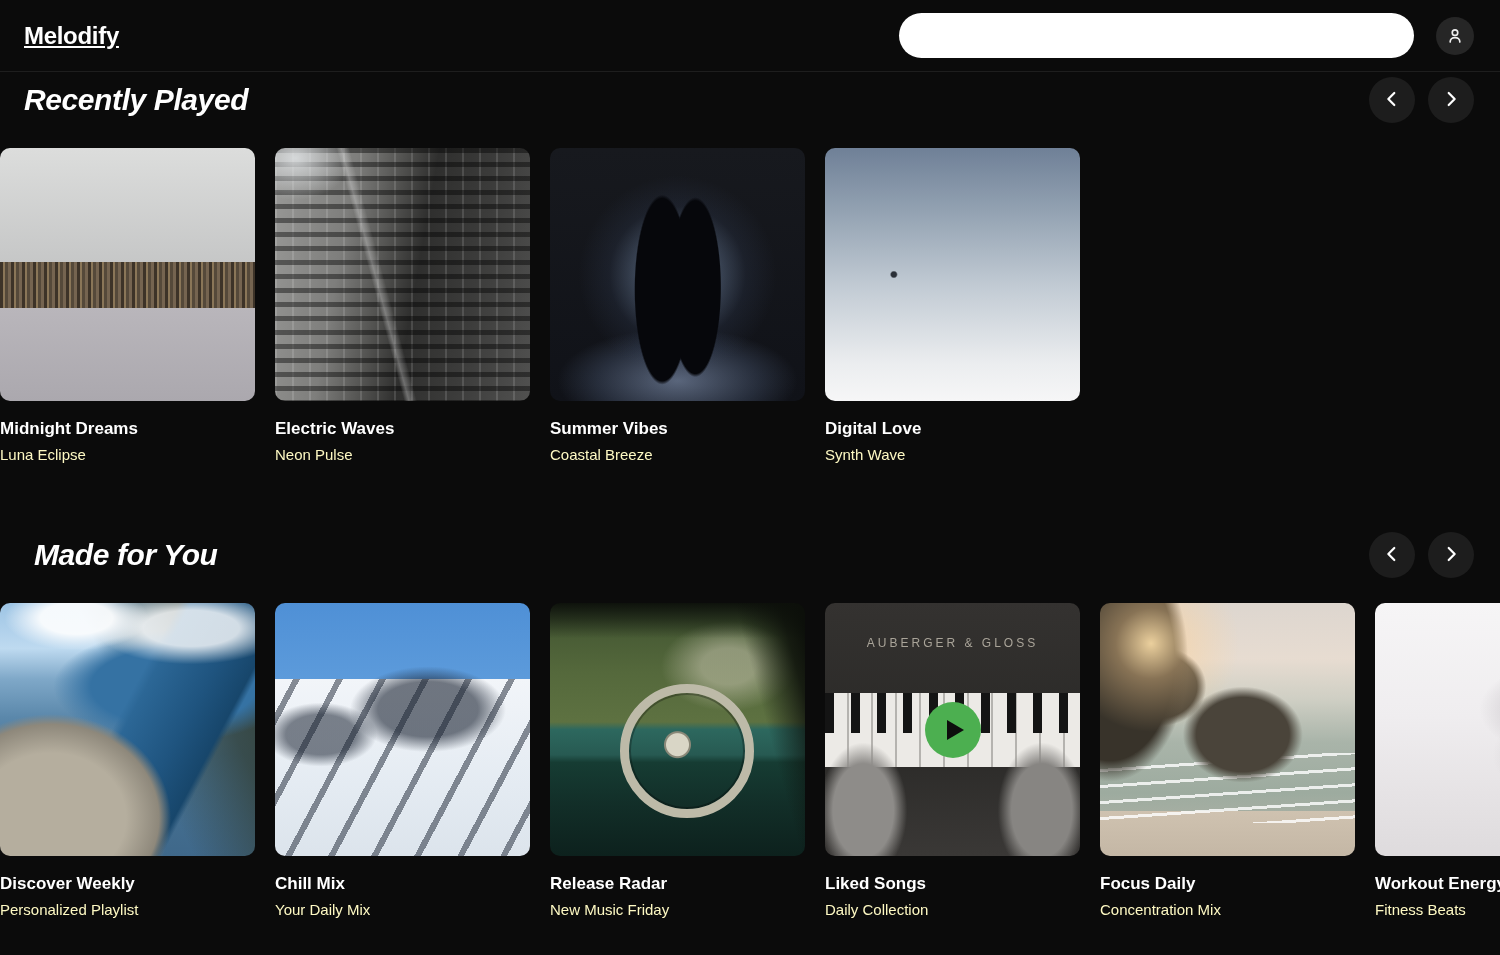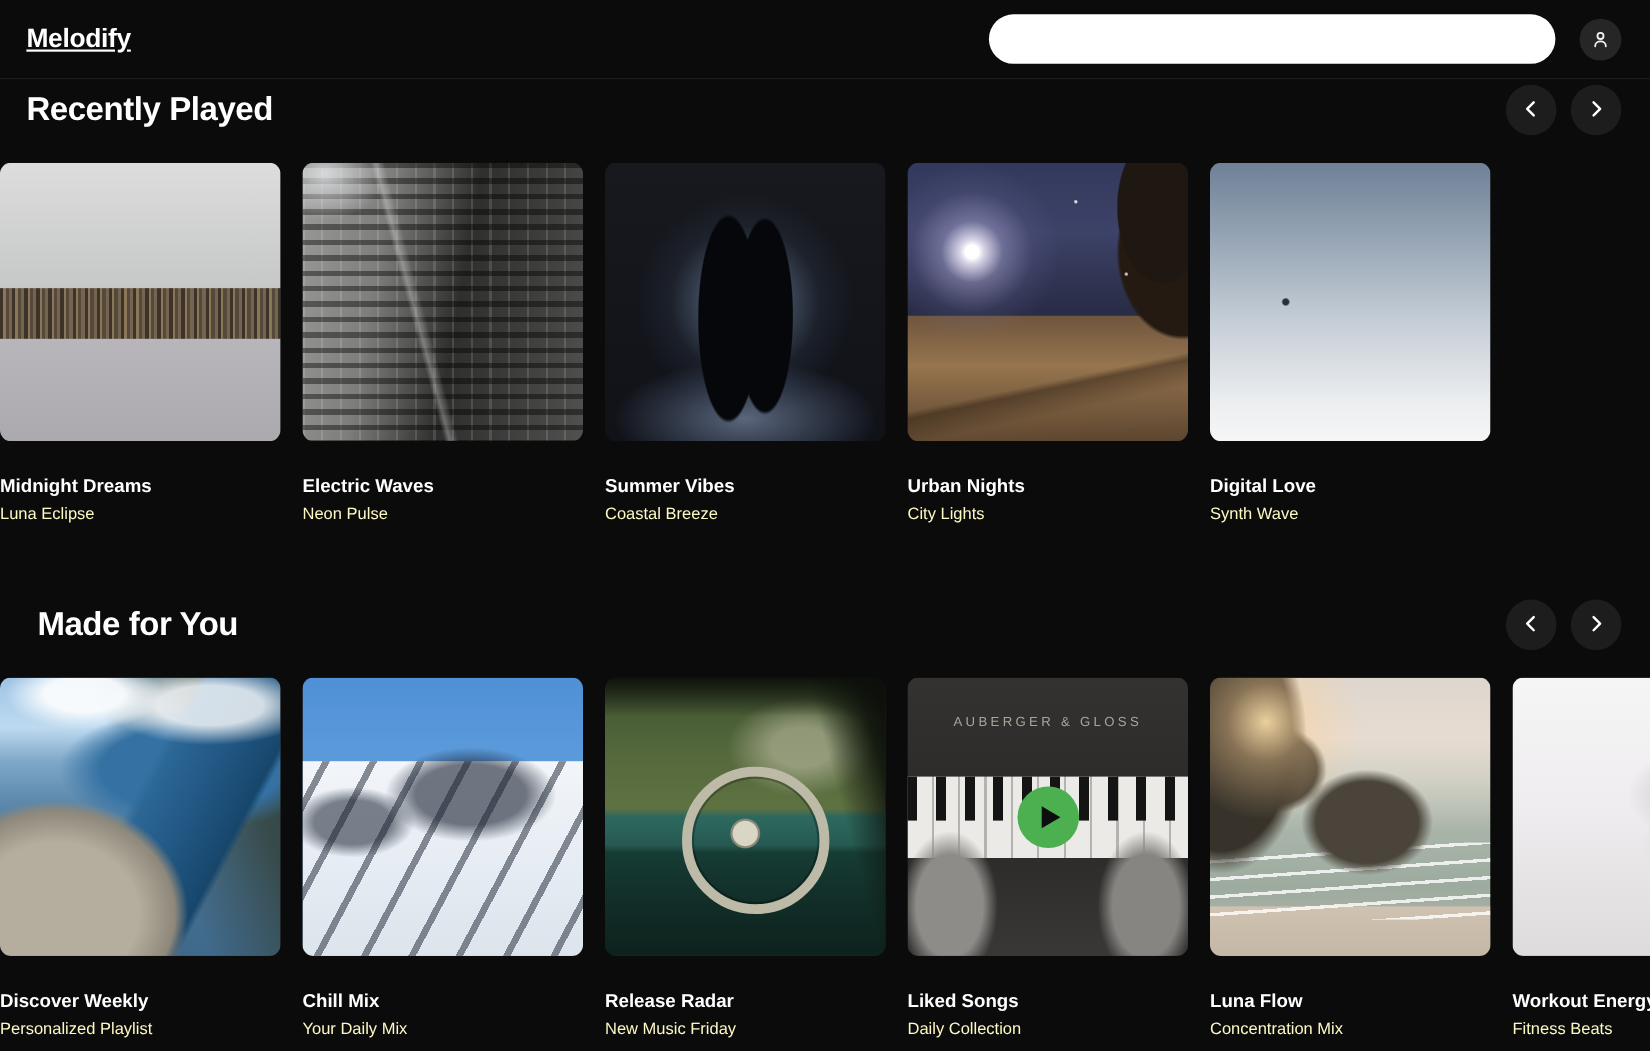--- a/index.html
+++ b/index.html
@@ -25,38 +25,38 @@
     width:38px; height:38px; border-radius:50%; border:none; cursor:pointer;
     background:#262626; margin-left:22px; display:flex; align-items:center; justify-content:center;
     flex:none; padding:0;
   }
   .user-btn svg { display:block; }
 
   
   .section { margin-top:4px; }
   .section + .section { margin-top:68px; }
   .section-head {
-    display:flex; align-items:center; padding:0 26px 0 24px; height:48px;
+    display:flex; align-items:center; padding:0 26px 0 24px; height:48px;font-style:italic;
   }
   .section-title { font-size:30px; font-weight:800; letter-spacing:-.4px; }
   .nav-btns { margin-left:auto; display:flex; gap:13px; }
   .nav-btn {
     width:46px; height:46px; border-radius:50%; border:none; cursor:pointer;
     background:#1d1d1d; display:flex; align-items:center; justify-content:center; padding:0;
   }
 
   .card-row {
     display:flex; gap:20px; margin-top:24px; width:1500px; overflow:hidden;
   }
   .card { width:255px; flex:none; cursor:pointer; }
   .card-art {
     width:255px; height:253px; border-radius:10px; position:relative; overflow:hidden;
     background-color:#222; background-repeat:no-repeat;
   }
-  .card-title { margin-top:31px; font-size:17px; font-weight:700; }
+  .card-title { margin-top:18px; font-size:17px; font-weight:700; }
   .card-sub   { margin-top:7px;  font-size:15px; color:#fef9c3; }
 
   
 
   
   .art-midnight {
     background-color:#aca9af;
     background-image:
       repeating-linear-gradient(90deg,#3d3328 0 3px,#8a7658 3px 5px,#55493a 5px 8px,#756450 8px 11px),
       linear-gradient(180deg,#b9b6bb 0%,#aba8ae 100%),
@@ -261,25 +261,20 @@
       <div class="card-art art-electric"></div>
       <div class="card-title">Electric Waves</div>
       <div class="card-sub">Neon Pulse</div>
     </div>
     <div class="card">
       <div class="card-art art-summer"></div>
       <div class="card-title">Summer Vibes</div>
       <div class="card-sub">Coastal Breeze</div>
     </div>
     <div class="card">
-      <div class="card-art art-urban"></div>
-      <div class="card-title">Urban Nights</div>
-      <div class="card-sub">City Lights</div>
-    </div>
-    <div class="card">
       <div class="card-art art-digital"></div>
       <div class="card-title">Digital Love</div>
       <div class="card-sub">Synth Wave</div>
     </div>
   </div>
 </section>
 
 <section class="section">
   <div class="section-head">
     <h2 class="section-title" style="margin:10px">Made for You</h2>
@@ -322,21 +317,21 @@
         <span class="photo-text">AUBERGER &amp; GLOSS</span>
         <button class="play-badge">
           <span class="play-tri"></span>
         </button>
       </div>
       <div class="card-title">Liked Songs</div>
       <div class="card-sub">Daily Collection</div>
     </div>
     <div class="card">
       <div class="card-art art-focus"></div>
-      <div class="card-title">Luna Flow</div>
+      <div class="card-title">Focus Daily</div>
       <div class="card-sub">Concentration Mix</div>
     </div>
     <div class="card">
       <div class="card-art art-workout"></div>
       <div class="card-title">Workout Energy</div>
       <div class="card-sub">Fitness Beats</div>
     </div>
   </div>
 </section>
 

